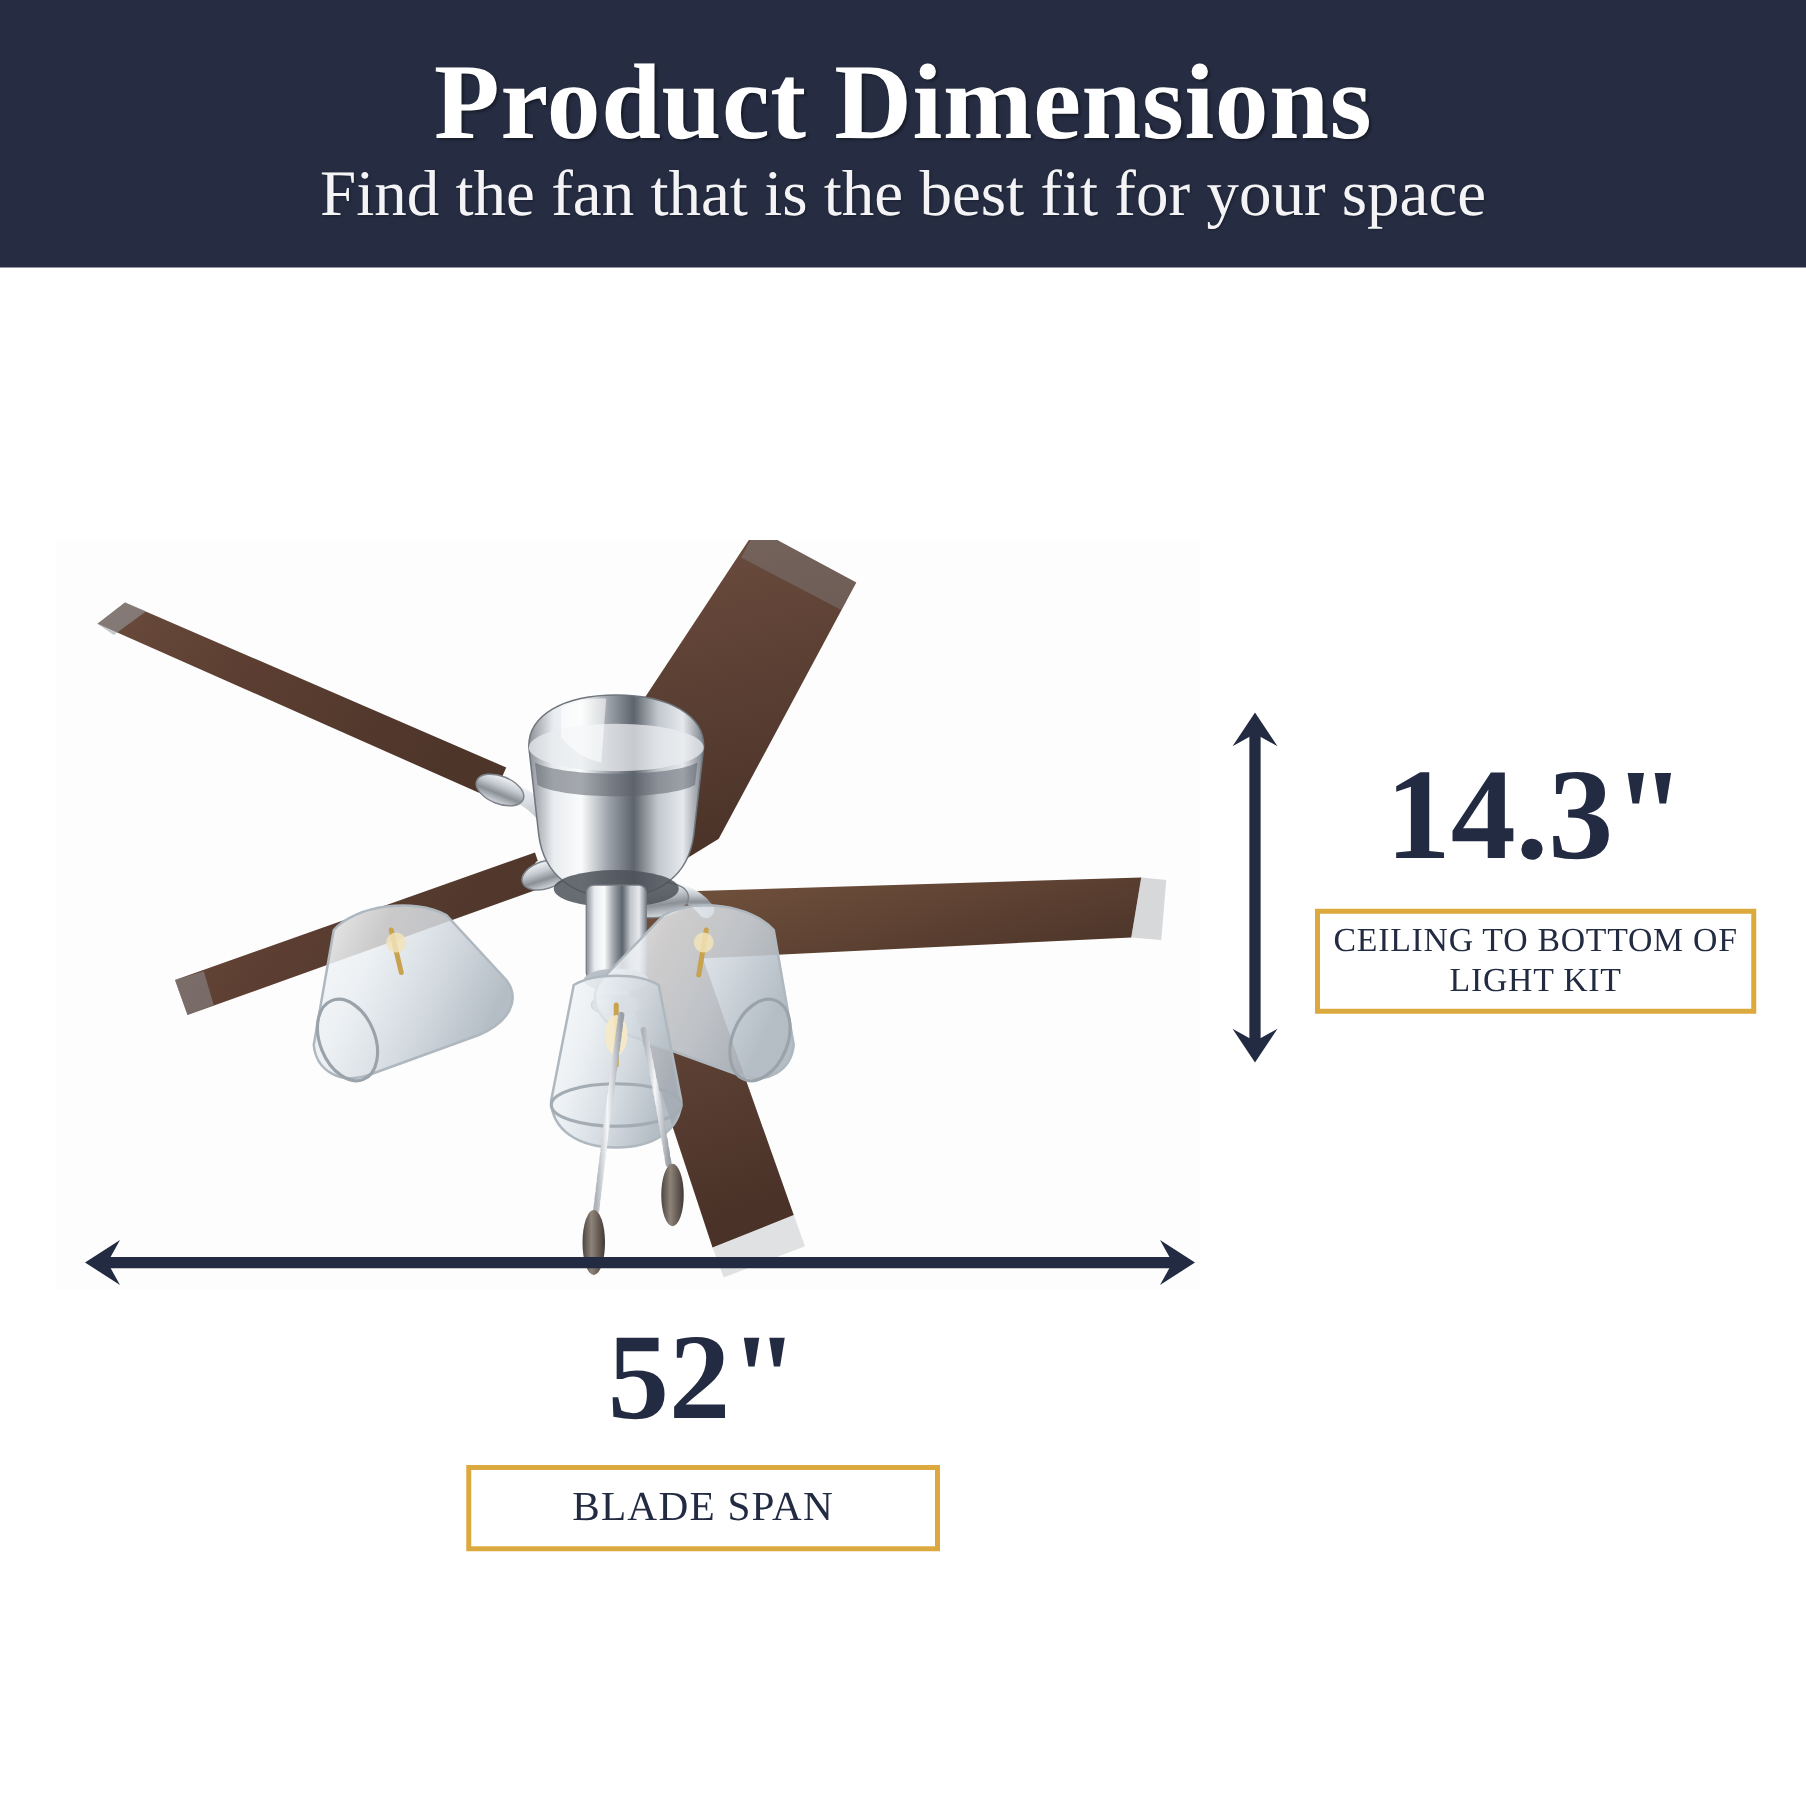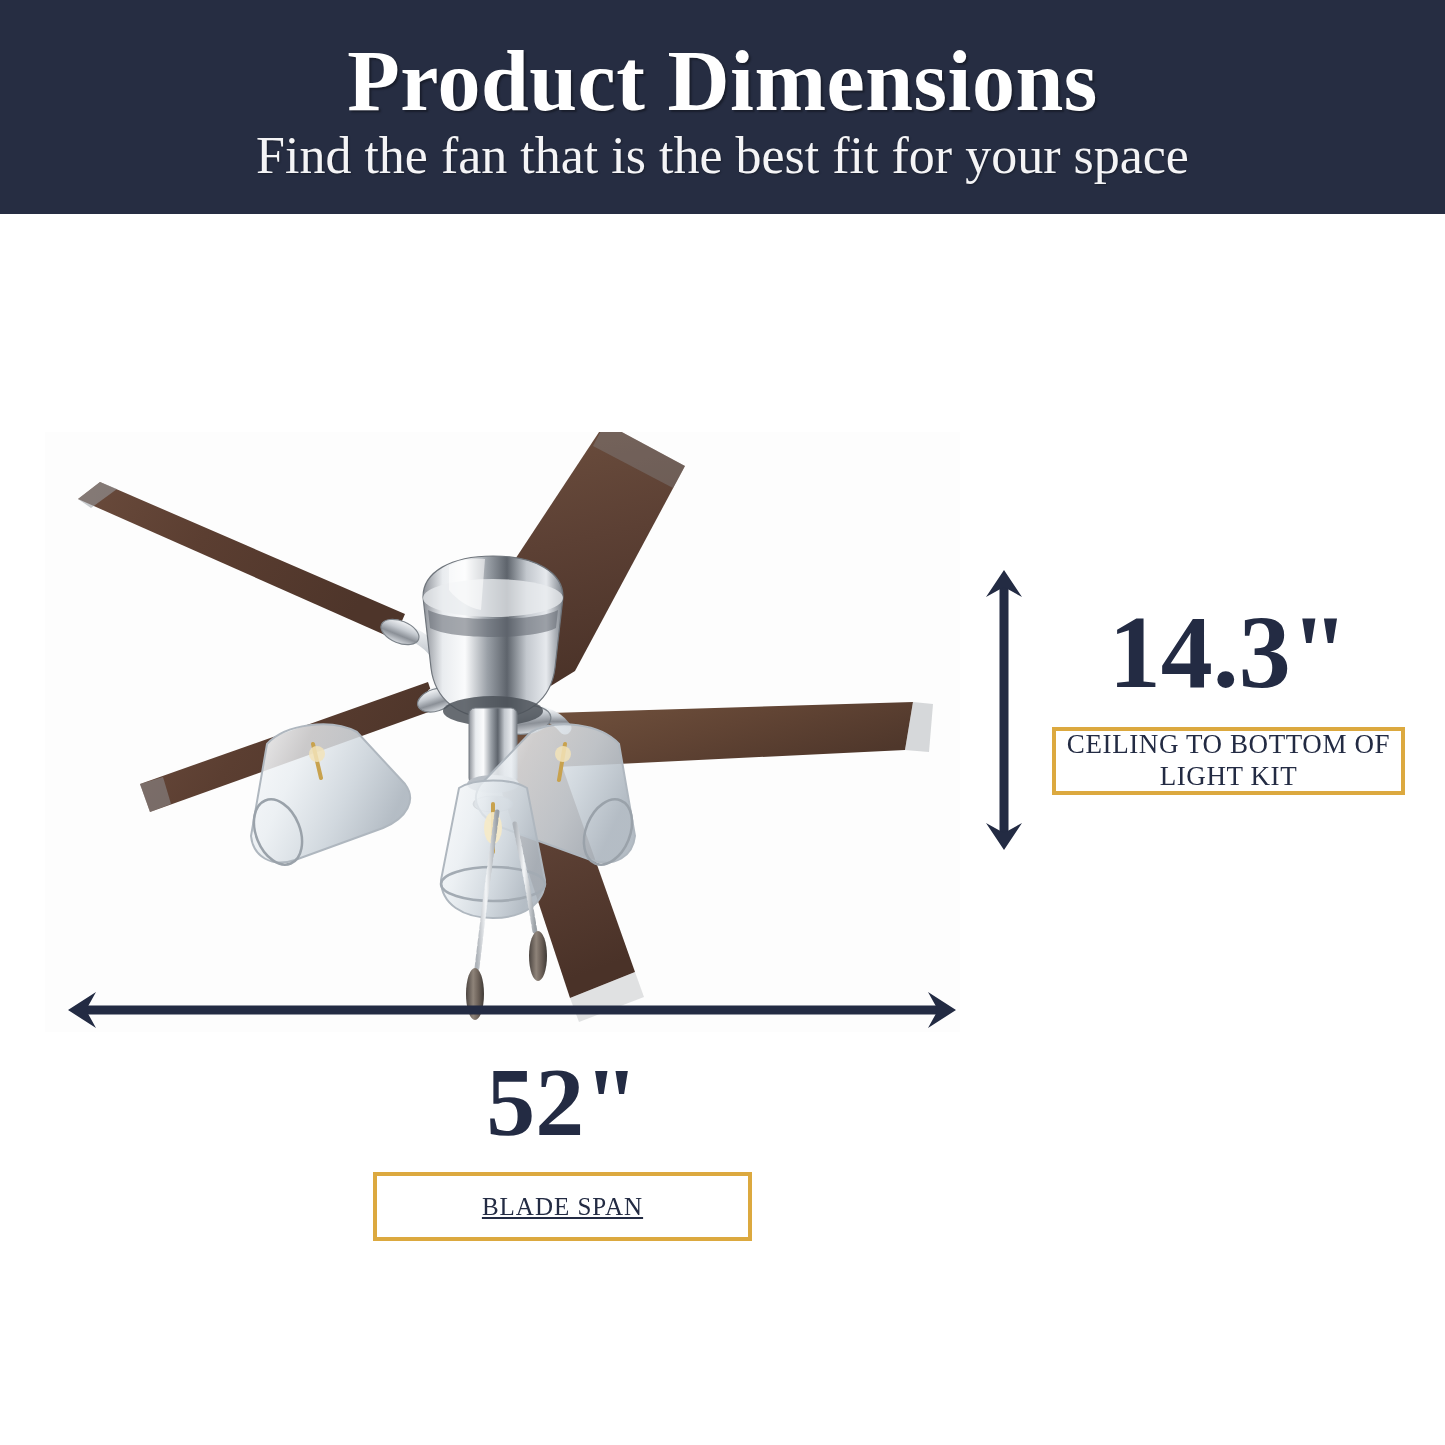--- a/index.html
+++ b/index.html
@@ -77,23 +77,23 @@
     display:flex;align-items:center;justify-content:center;
     text-align:center;
   }
   .caption-text{
     color:#232B43;
     font-size:27px;
     line-height:1.18;
     letter-spacing:0.6px;
     padding:0 8px;
   }
-  .caption-height{left:1052px;top:727px;width:353px;height:68px;}
+  .caption-height{left:1052px;top:727px;width:353px;height:84px;}
   .caption-width{left:373px;top:1172px;width:379px;height:69px;}
-  .caption-width .caption-text{font-size:25px;letter-spacing:1px;text-decoration:underline;}
+  .caption-width .caption-text{font-size:33px;letter-spacing:1px;}
 </style>
 </head>
 <body>
 
 <div class="page">
 
   <div class="header">
     <div class="header-title">Product Dimensions</div>
     <div class="header-sub">Find the fan that is the best fit for your space</div>
   </div>

